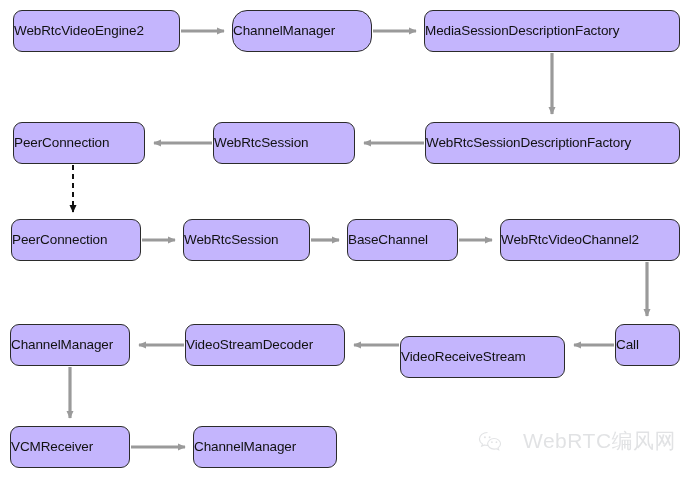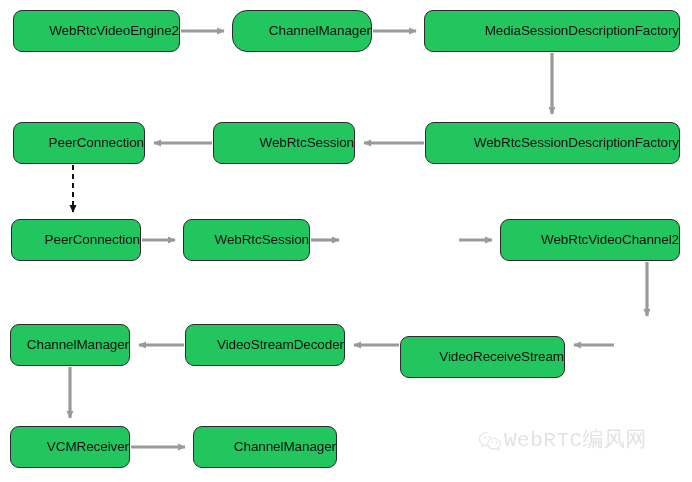--- a/index.html
+++ b/index.html
@@ -25,44 +25,43 @@
     left: 0; top: 0;
     width: 692px;
     height: 482px;
     pointer-events: none;
   }
   .node {
     position: absolute;
     box-sizing: border-box;
     border: 1.6px solid #2b2b2b;
     border-radius: 9px;
-    background: #22c55e;
+    background: #c4b5fd;
     display: flex;
     align-items: center;
-    justify-content: flex-end;
+    justify-content: flex-start;
     color: #111111;
     font-size: 13.5px;
     letter-spacing: -0.1px;
     white-space: nowrap;
     z-index: 2;
   }
   .node-label {
     display: block;
     line-height: 1;
   }
   #watermark {
     position: absolute;
     left: 478px;
     top: 430px;
     display: flex;
     align-items: center;
-    gap: 2px;
+    gap: 21px;
     opacity: 0.42;
     z-index: 3;
-    font-family: Liberation Mono, monospace;
   }
   #watermark .wm-text {
     font-size: 21px;
     color: #b9bcc0;
     letter-spacing: 0.5px;
     line-height: 1;
     white-space: nowrap;
   }
   #watermark .wm-icon {
     width: 24px;
@@ -132,37 +131,43 @@
   </div>
 
   <div class="node" style="left:11px; top:219px; width:130px; height:42px;">
     <span class="node-label">PeerConnection</span>
   </div>
 
   <div class="node" style="left:183px; top:219px; width:127px; height:42px;">
     <span class="node-label">WebRtcSession</span>
   </div>
 
+  <div class="node" style="left:347px; top:219px; width:111px; height:42px;">
+    <span class="node-label">BaseChannel</span>
+  </div>
 
   <div class="node" style="left:500px; top:219px; width:180px; height:42px;">
     <span class="node-label">WebRtcVideoChannel2</span>
   </div>
 
   <div class="node" style="left:10px; top:324px; width:120px; height:42px;">
     <span class="node-label">ChannelManager</span>
   </div>
 
   <div class="node" style="left:185px; top:324px; width:160px; height:42px;">
     <span class="node-label">VideoStreamDecoder</span>
   </div>
 
   <div class="node" style="left:400px; top:324px; width:165px; height:42px;margin-top:12px;">
     <span class="node-label">VideoReceiveStream</span>
   </div>
 
+  <div class="node" style="left:615px; top:324px; width:65px; height:42px;">
+    <span class="node-label">Call</span>
+  </div>
 
   <div class="node" style="left:10px; top:426px; width:120px; height:42px;">
     <span class="node-label">VCMReceiver</span>
   </div>
 
   <div class="node" style="left:193px; top:426px; width:144px; height:42px;">
     <span class="node-label">ChannelManager</span>
   </div>
 
   <div id="watermark">

